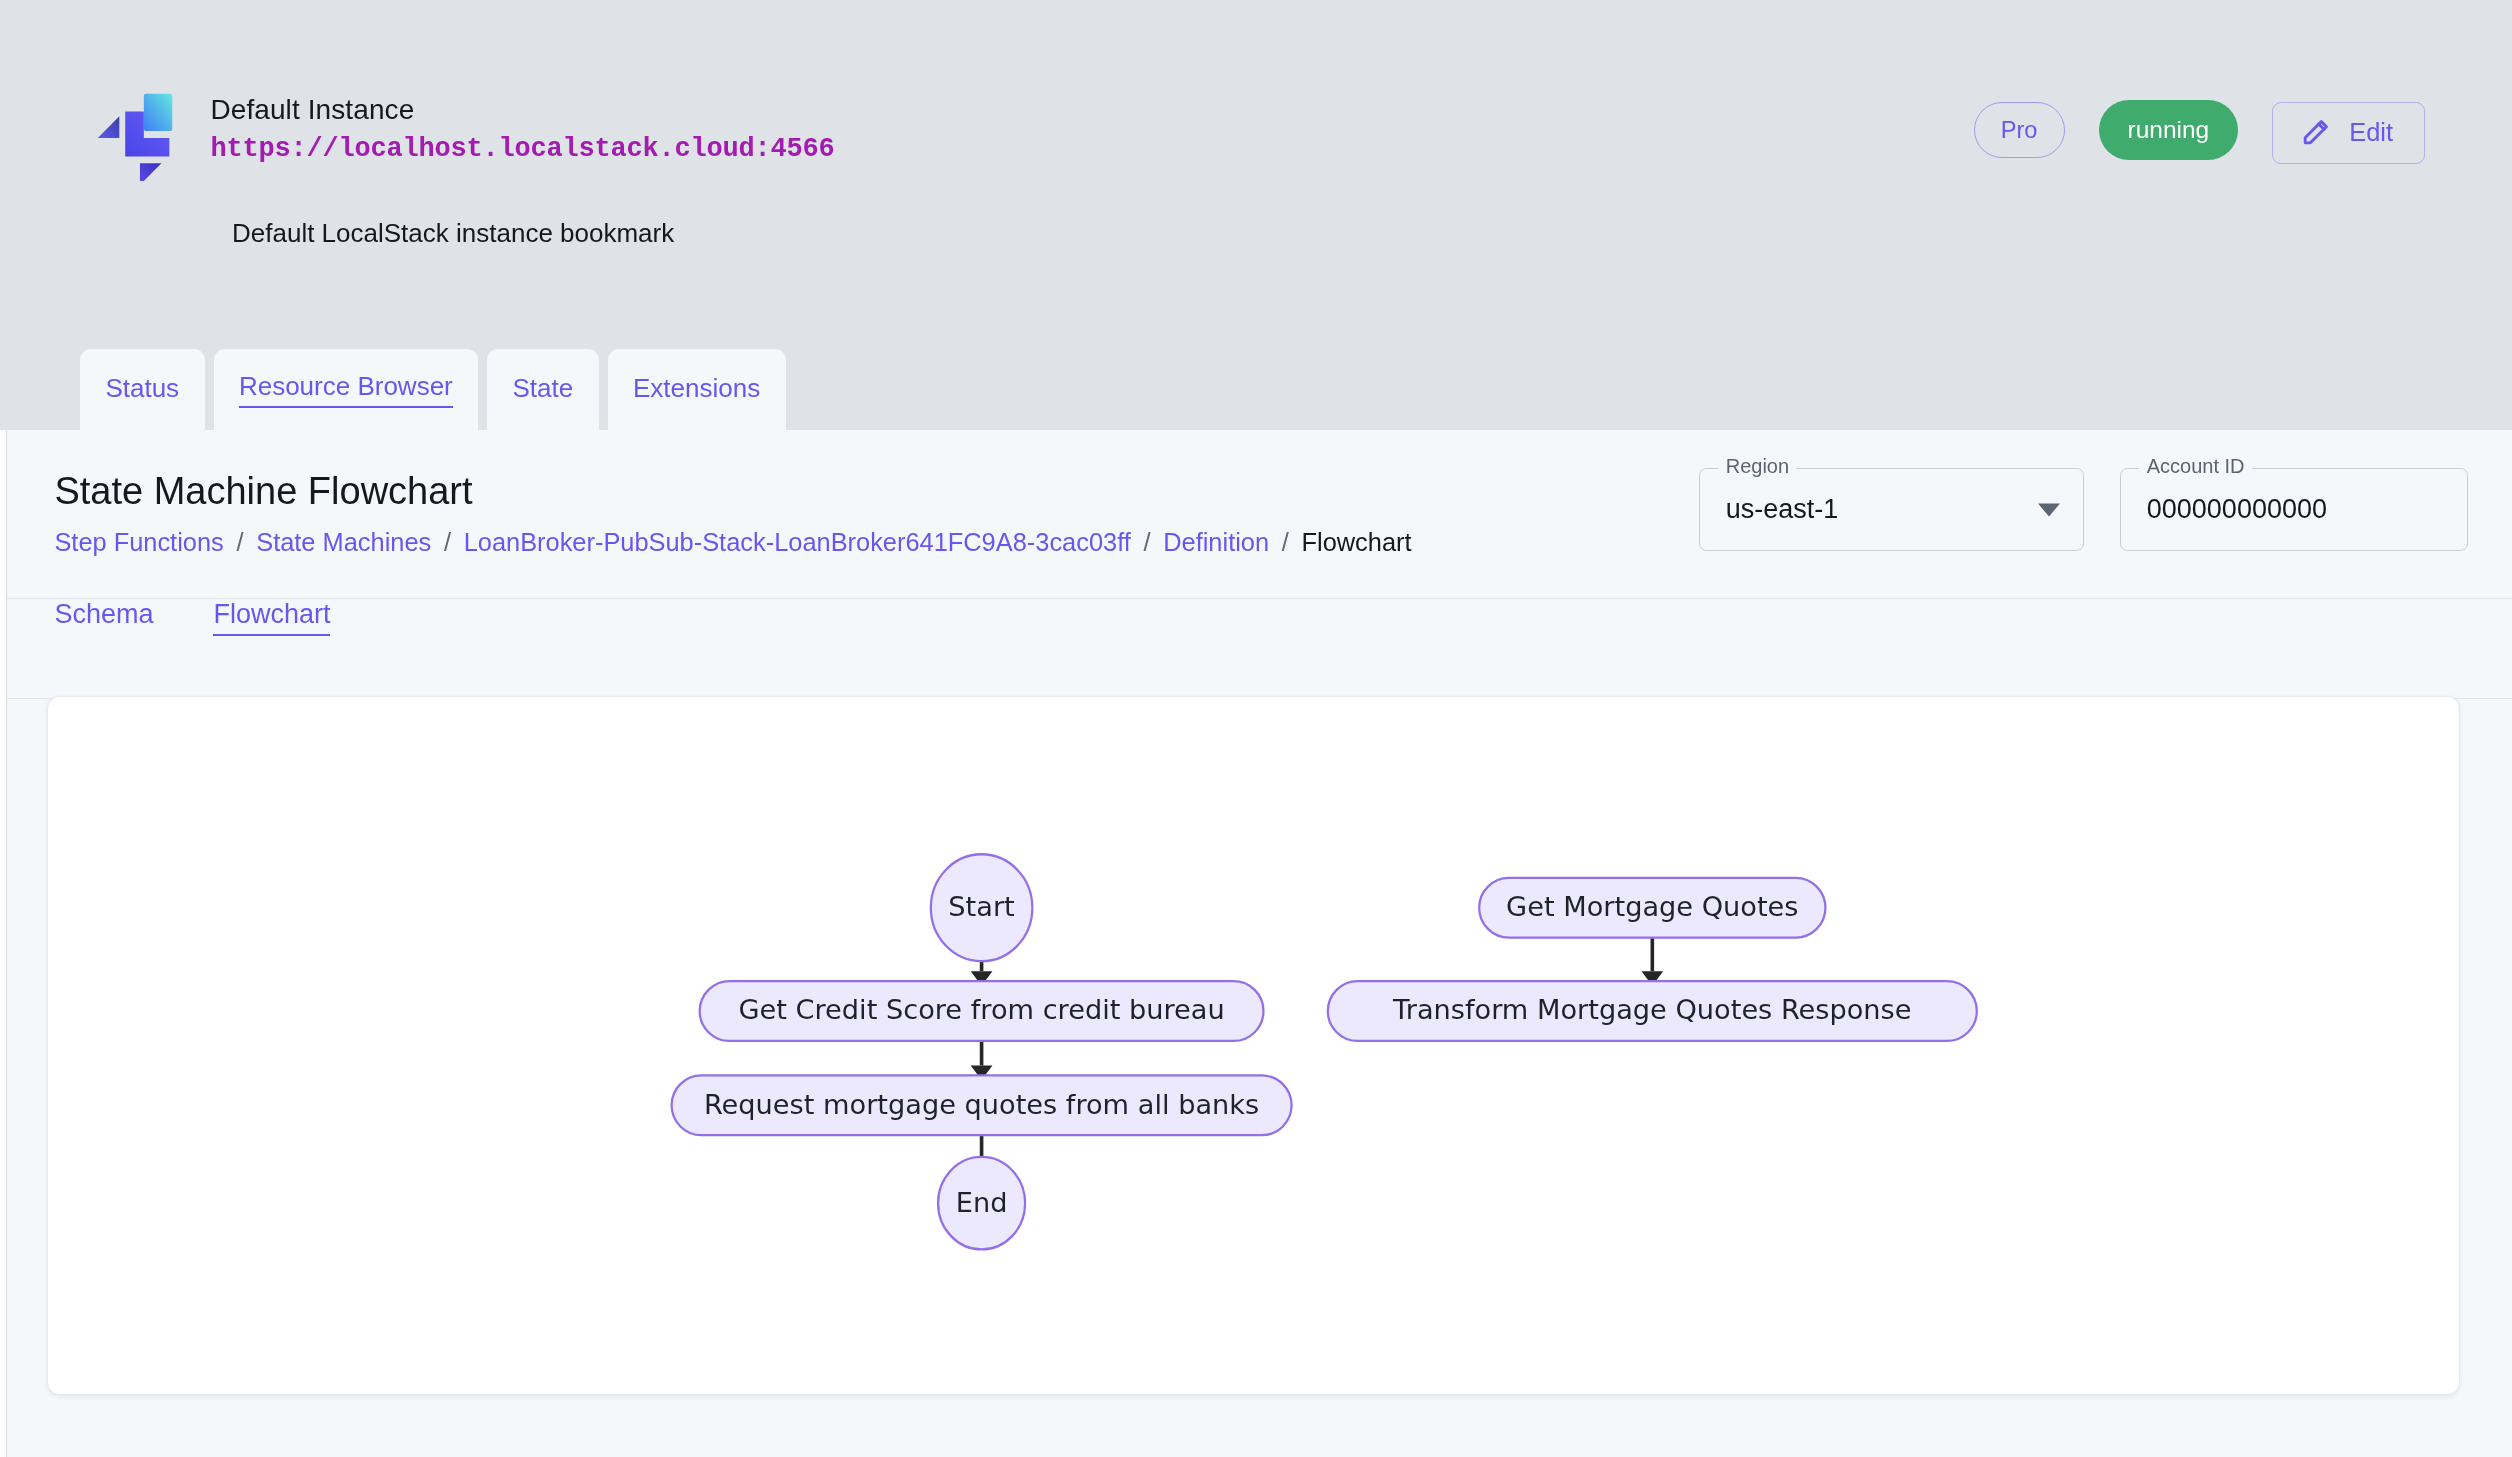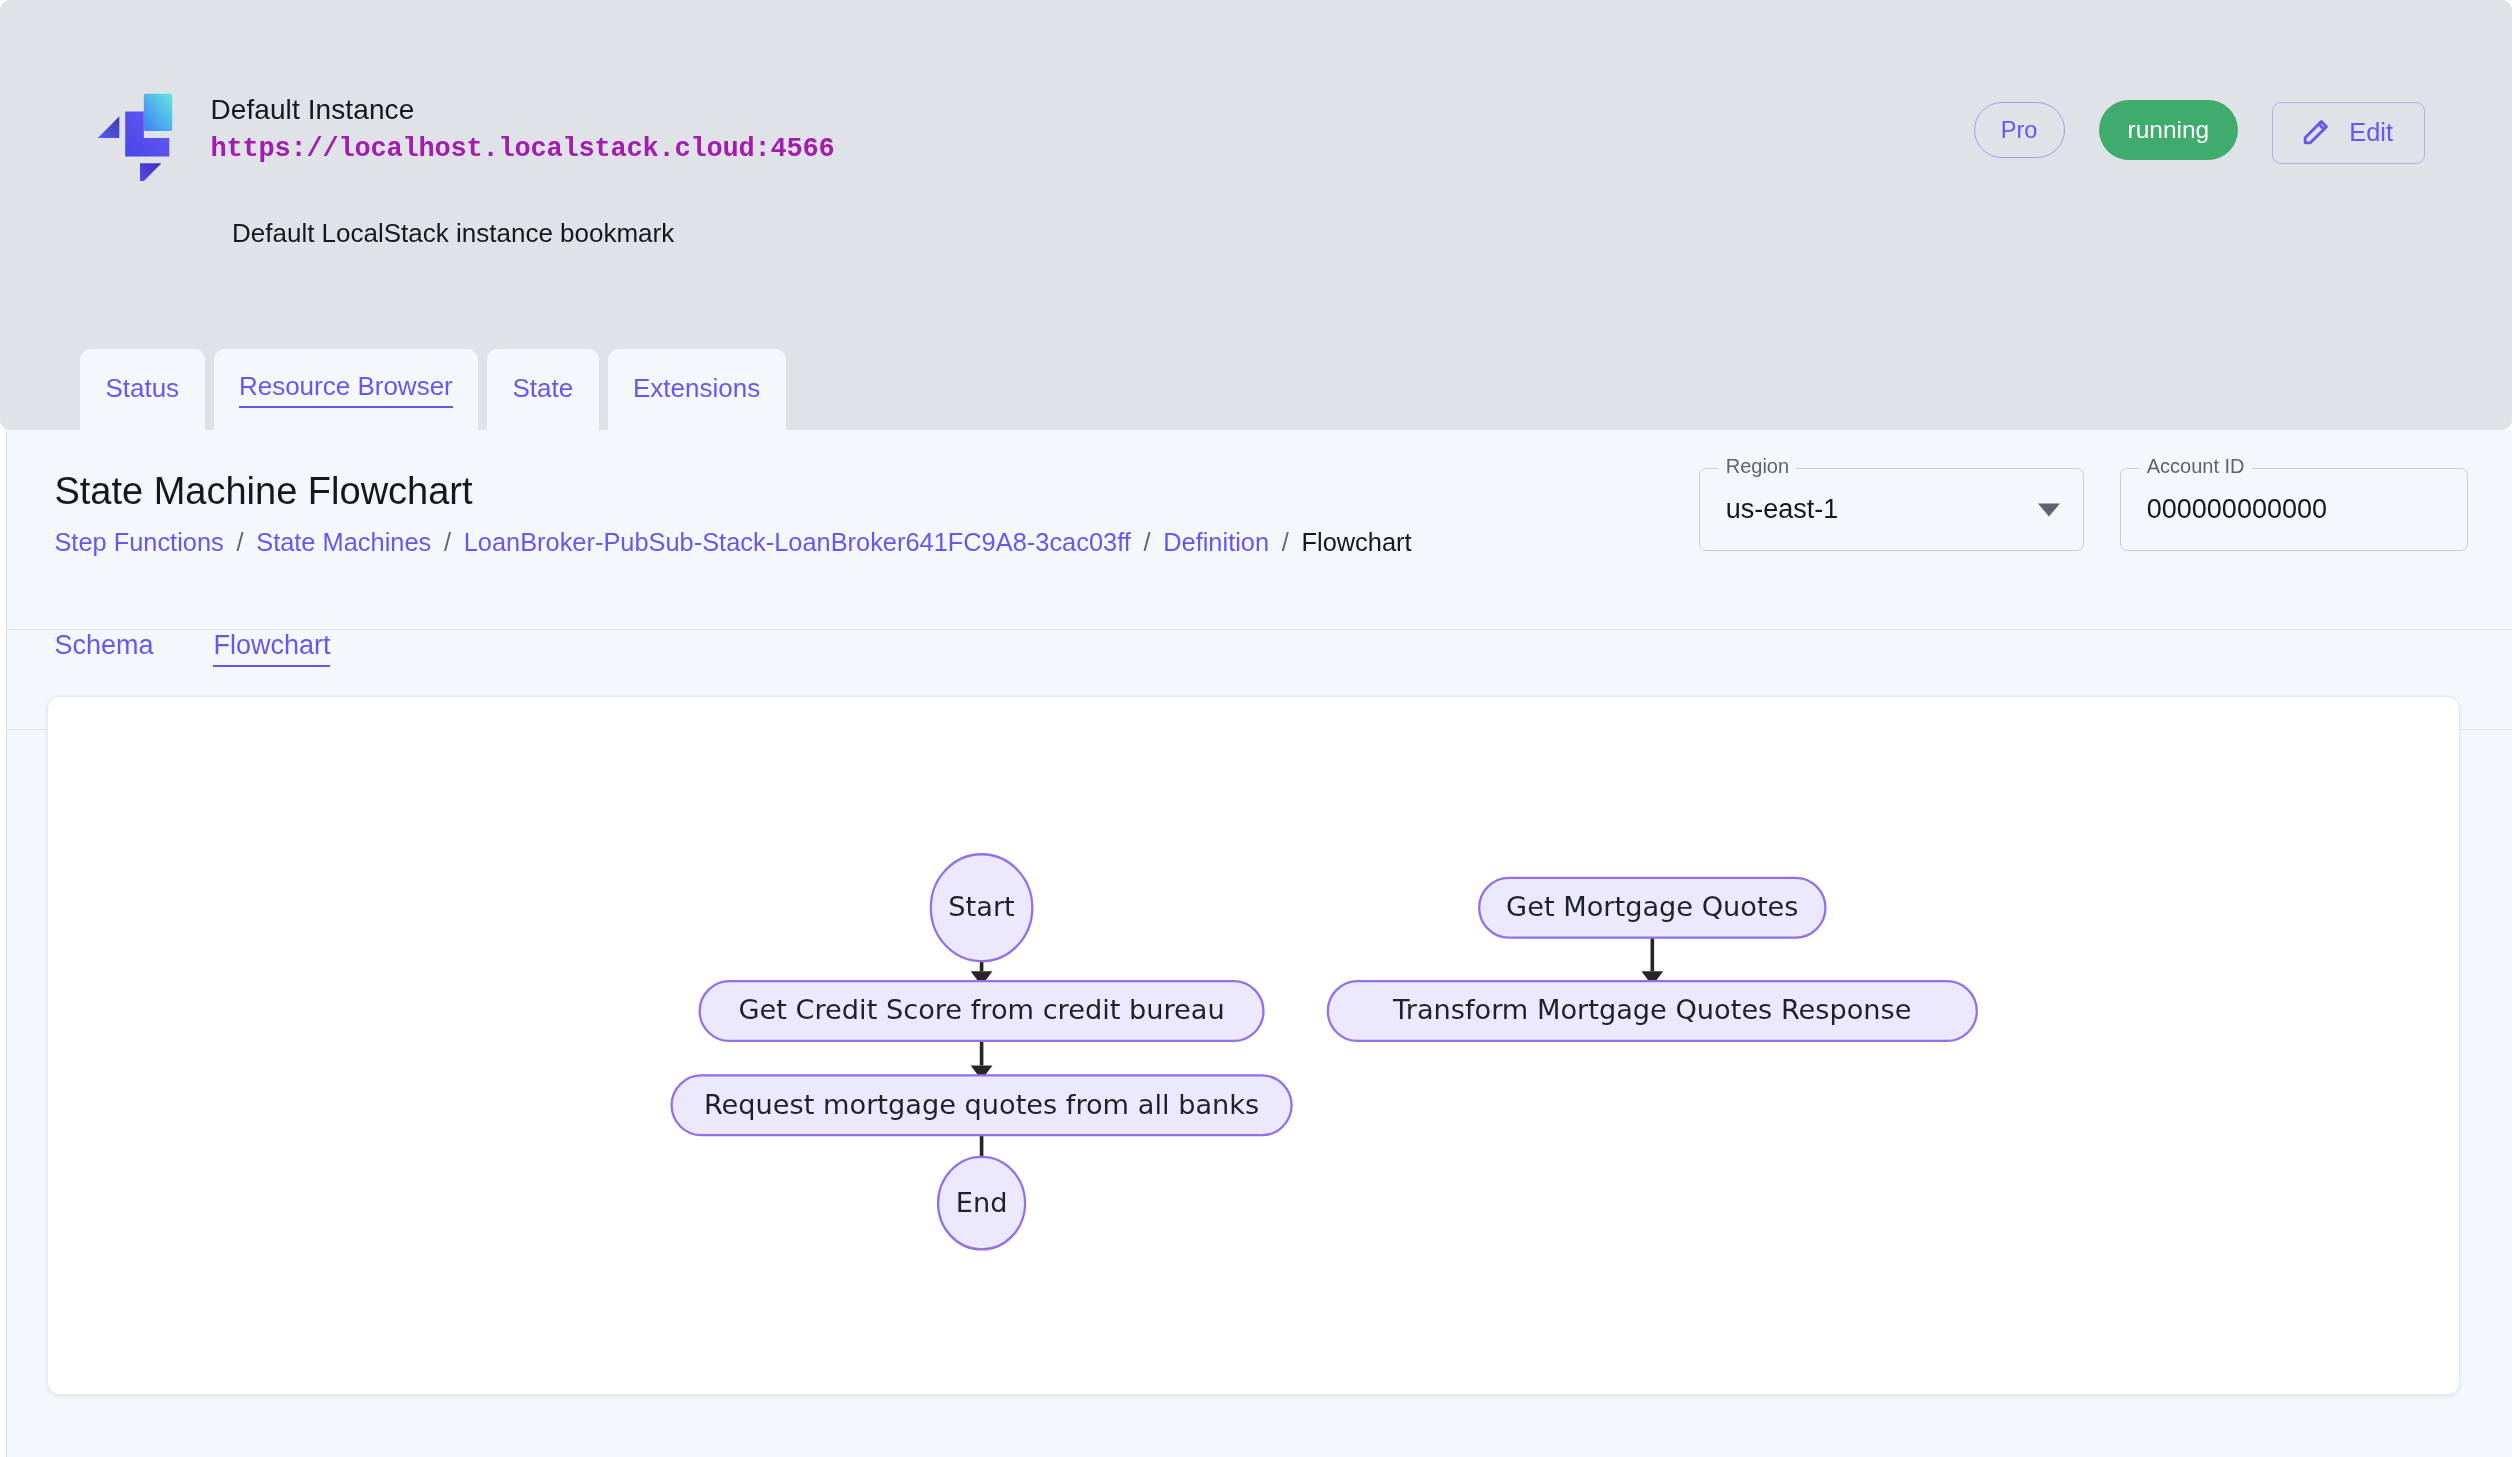--- a/index.html
+++ b/index.html
@@ -12,21 +12,20 @@
     font-family: "Liberation Sans", sans-serif;
   }
 
   
   .app-header {
     position: absolute;
     left: 0; top: 0;
     width: 2512px;
     height: 430px;
     background: #dfe2e6;
-    border-radius: 10px;
   }
 
   .brand-row {
     position: absolute;
     left: 87px; top: 83px;
     display: flex;
     align-items: flex-start;
     gap: 25.4px;
   }
 
@@ -135,21 +134,21 @@
     position: absolute;
     left: 6.4px; top: 430px;
     width: 2506px;
     height: 1027px;
     background: #f5f8fa;
     border-left: 0.9px solid #d7dade;
   }
 
   .page-head {
     position: relative;
-    height: 200px;
+    height: 169px;
     border-bottom: 0.9px solid #e2e6ea;
   }
 
   .page-title {
     position: absolute;
     left: 47px; top: 40px;
     font-size: 38px;
     color: #14181f;
     font-weight: 400;
   }

